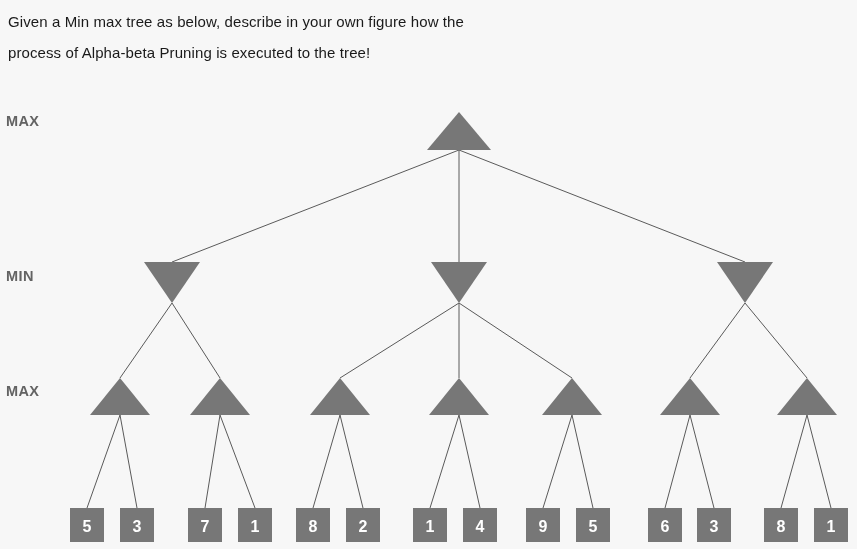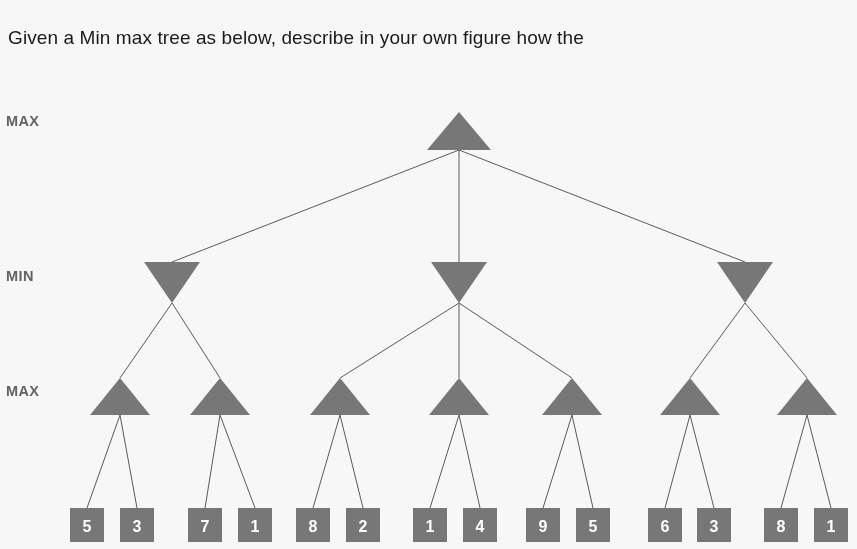--- a/index.html
+++ b/index.html
@@ -11,25 +11,25 @@
     width: 857px;
     height: 549px;
     background: #f7f7f7;
     font-family: "Liberation Sans", sans-serif;
     overflow: hidden;
     position: relative;
   }
   #question-text {
     position: absolute;
     left: 8px;
-    top: 16px;
+    top: 0;
     width: 845px;
     padding-top: 6px;
     color: #1a1a1a;
-    font-size: 19px;
+    font-size: 15px;
     line-height: 31px;
     letter-spacing: 0.1px;
   }
   #question-text .q-line {
     display: block;
     white-space: nowrap;
   }
   #tree-figure {
     position: absolute;
     left: 0;
@@ -70,20 +70,21 @@
   .leaf-box {
     fill: #777777;
     stroke: none;
   }
 </style>
 </head>
 <body>
 
 <div id="question-text">
   <span class="q-line">Given a Min max tree as below, describe in your own figure how the</span>
+  <span class="q-line">process of Alpha-beta Pruning is executed to the tree!</span>
 </div>
 
 <div id="tree-figure">
   <svg id="tree-svg" viewBox="0 0 857 549" xmlns="http://www.w3.org/2000/svg">
     <g id="edges-group">
         <line x1="459" y1="150" x2="172" y2="262" class="edge-line"></line>
         <line x1="459" y1="150" x2="459" y2="262" class="edge-line"></line>
         <line x1="459" y1="150" x2="745" y2="262" class="edge-line"></line>
         <line x1="172" y1="303" x2="120" y2="378" class="edge-line"></line>
         <line x1="172" y1="303" x2="220" y2="378" class="edge-line"></line>

